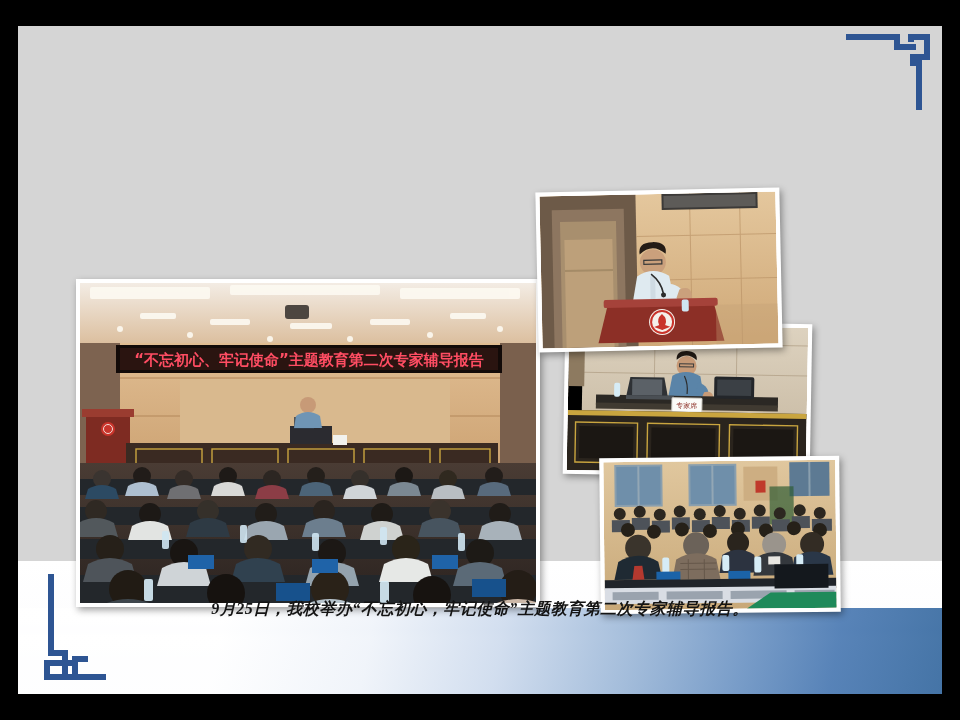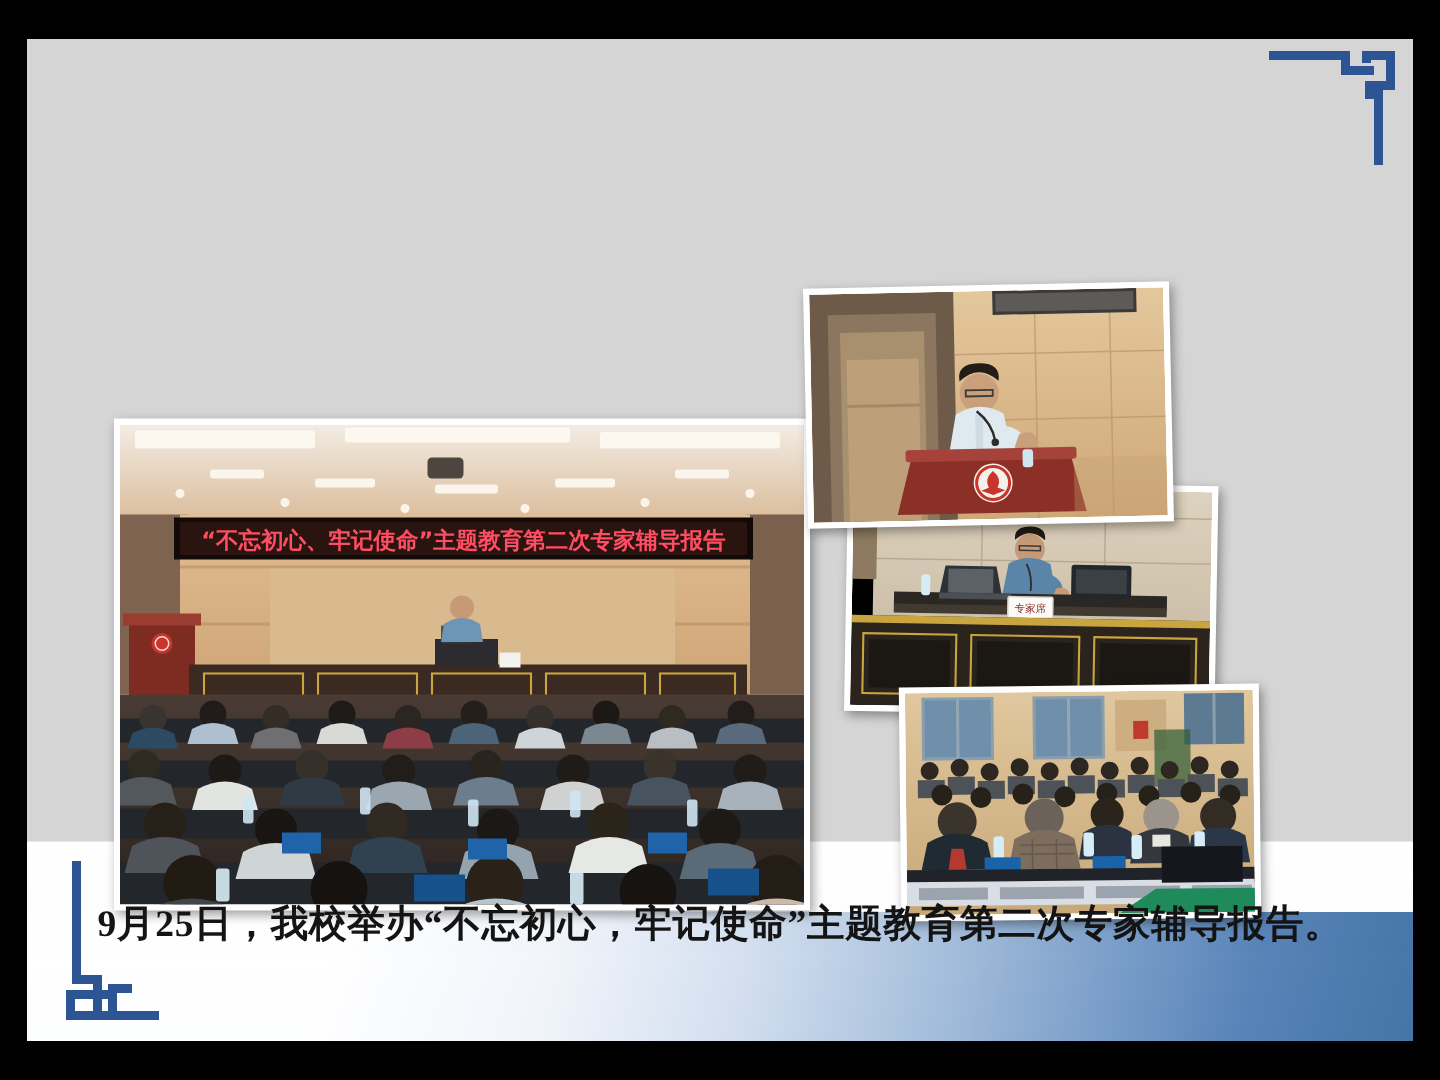--- a/index.html
+++ b/index.html
@@ -42,22 +42,23 @@
   }
   .caption-area:after{
     content:"";position:absolute;left:0;bottom:0;width:100%;height:86px;
     background:linear-gradient(100deg,#ffffff 0%,#ffffff 22%,#f0f4fa 38%,#cfdcee 52%,#9db8d8 66%,#6e95c4 78%,#4a79b2 88%,#36699f 100%);
     opacity:.92;
   }
   .caption-text{
     position:absolute;left:0;top:38px;width:924px;text-align:center;
     z-index:5;
     font-family:"Liberation Serif","DejaVu Serif",serif;
-    font-size:25px;font-weight:bold;color:#141414;letter-spacing:.5px;
+    font-size:16px;font-weight:bold;color:#141414;letter-spacing:.5px;
     white-space:nowrap;
+    font-style:italic;
   }
 
   
   .orn{position:absolute;z-index:9;}
   .orn-tr{right:8px;top:4px;}
   .orn-bl{left:20px;top:548px;}
 
   
   .photo{
     position:absolute;background:#fff;padding:4px;

